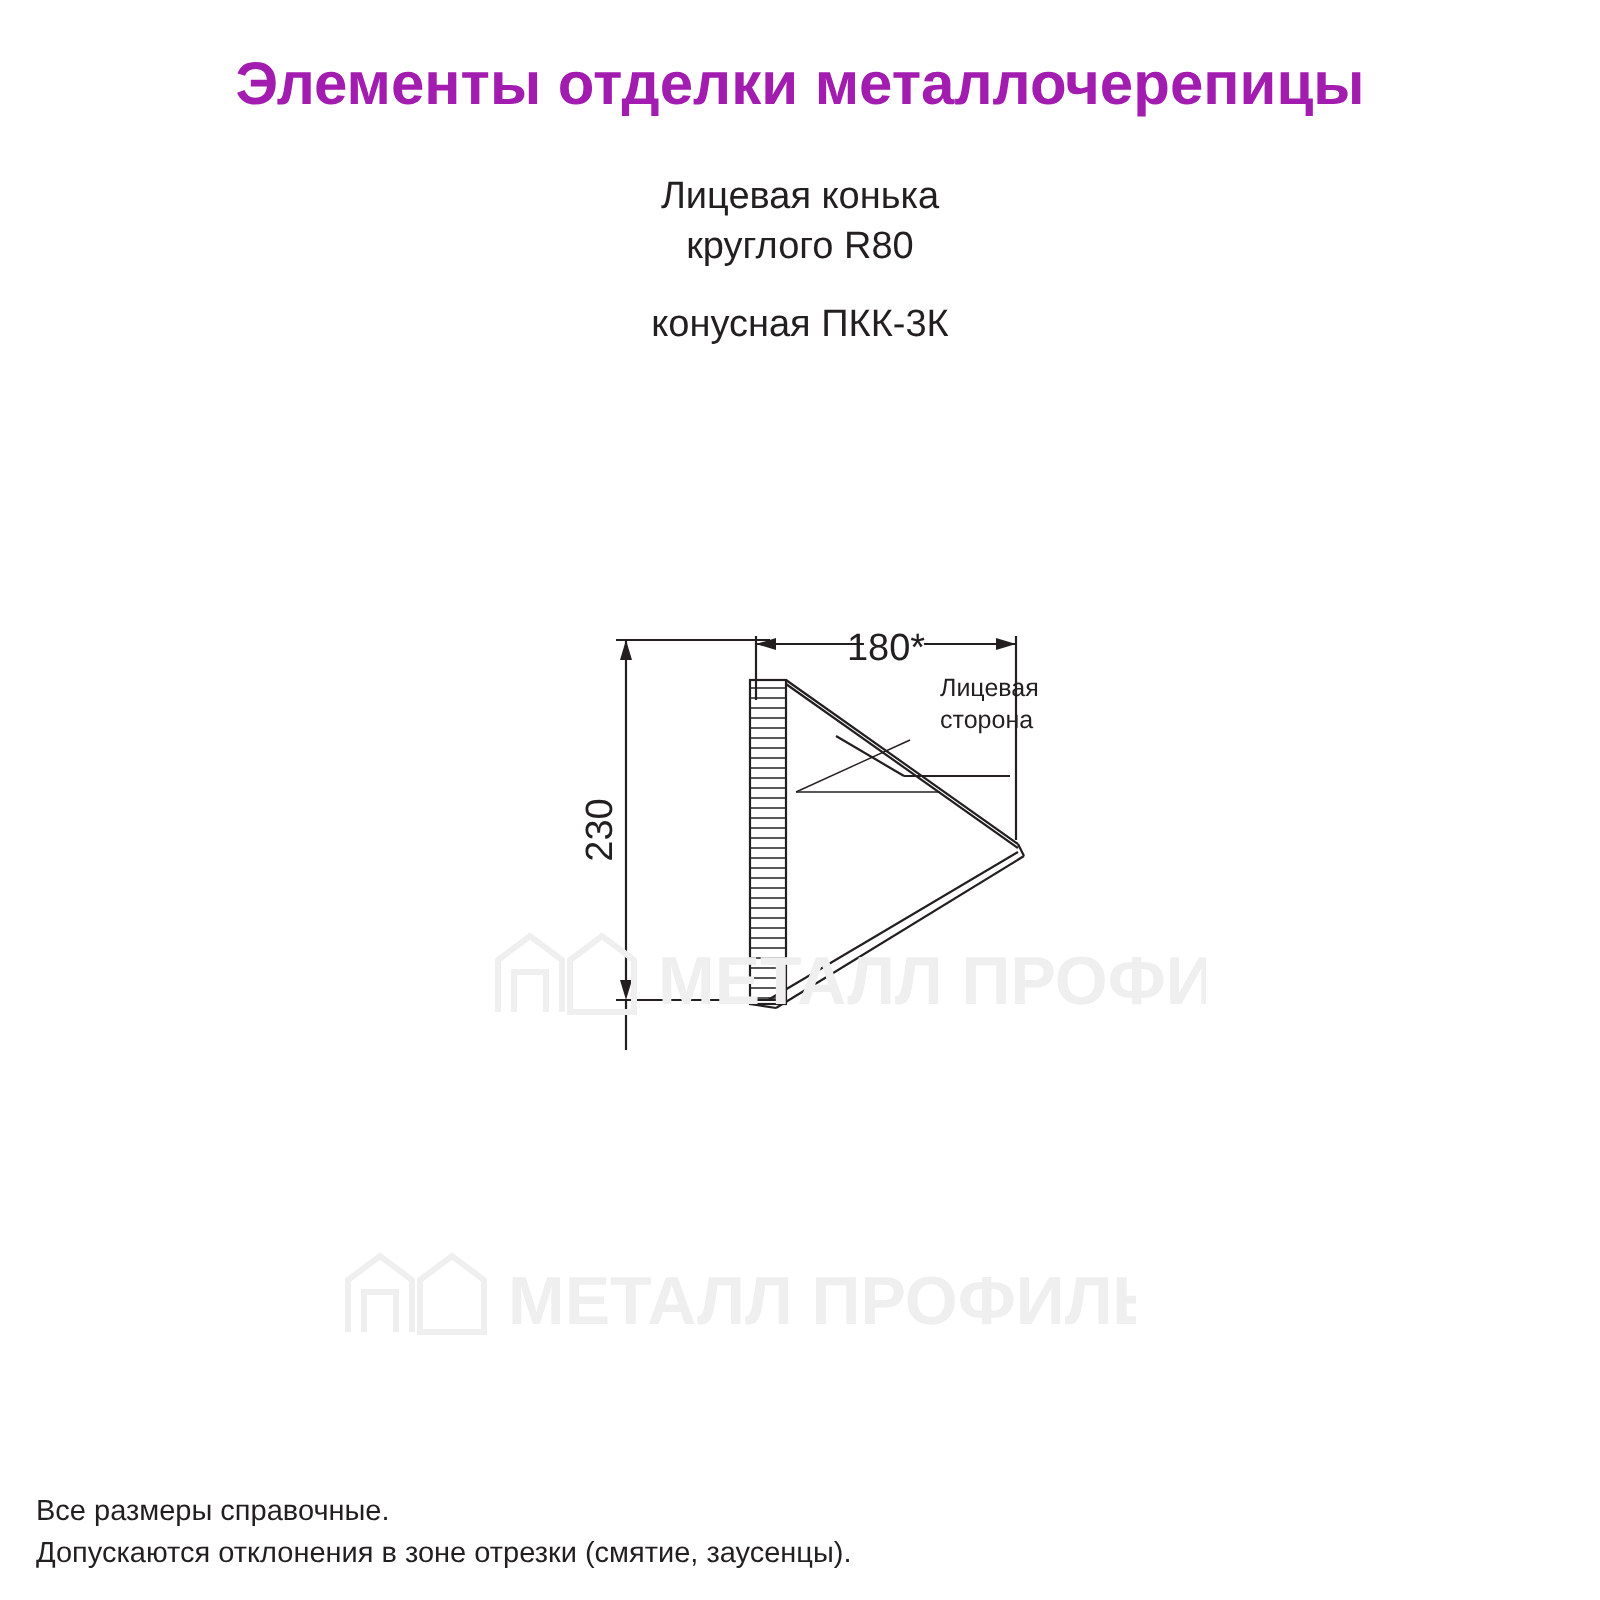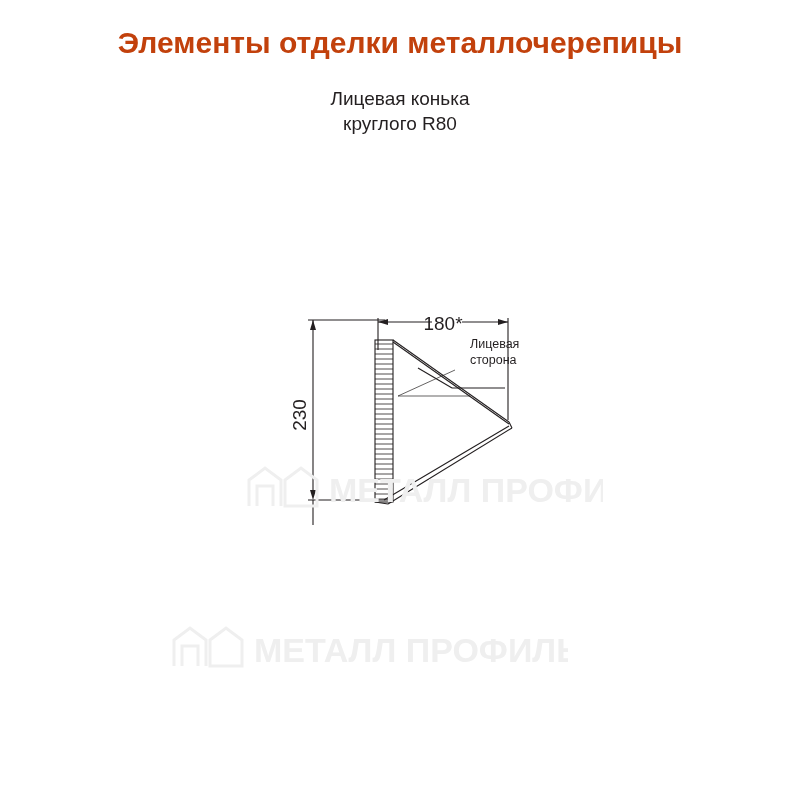--- a/index.html
+++ b/index.html
@@ -21,21 +21,21 @@
   }
   .title {
     position: absolute;
     top: 26px;
     left: 0;
     width: 800px;
     text-align: center;
     font-size: 30px;
     font-weight: bold;
     letter-spacing: 0px;
-    color: #c2410c;
+    color: #a21caf;
   }
   .sub1 {
     position: absolute;
     top: 88px;
     left: 0;
     width: 800px;
     text-align: center;
     font-size: 19px;
     color: #231f20;
   }
@@ -86,20 +86,21 @@
   svg { display: block; }
 </style>
 </head>
 <body>
 
 <div class="page">
 
   <div class="title">Элементы отделки металлочерепицы</div>
   <div class="sub1">Лицевая конька</div>
   <div class="sub2">круглого R80</div>
+  <div class="sub3">конусная  ПКК-3К</div>
 
   <div class="drawing">
 
     <div class="wm wm1">
       <svg width="360" height="60" viewBox="0 0 360 60">
         <g fill="none" stroke="#efefef" stroke-width="3">
           <path d="M6,48 L6,22 L22,10 L38,22 L38,48"></path>
           <path d="M14,48 L14,28 L30,28 L30,48"></path>
           <path d="M42,22 L58,10 L74,22 L74,48 L42,48 Z"></path>
         </g>
@@ -203,14 +204,18 @@
 
       <text x="443" y="130" text-anchor="middle" font-family="Liberation Sans, sans-serif" font-size="19" fill="#231f20">180*</text>
       <g transform="translate(306,215) rotate(-90)">
         <text x="0" y="0" text-anchor="middle" font-family="Liberation Sans, sans-serif" font-size="19" fill="#231f20">230</text>
       </g>
       <text x="470" y="148" font-family="Liberation Sans, sans-serif" font-size="12.5" fill="#231f20">Лицевая</text>
       <text x="470" y="164" font-family="Liberation Sans, sans-serif" font-size="12.5" fill="#231f20">сторона</text>
     </svg>
   </div>
 
+  <div class="footnotes">
+    <div>Все размеры справочные.</div>
+    <div>Допускаются отклонения в зоне отрезки (смятие, заусенцы).</div>
+  </div>
 
 </div>
 
 </body></html>

